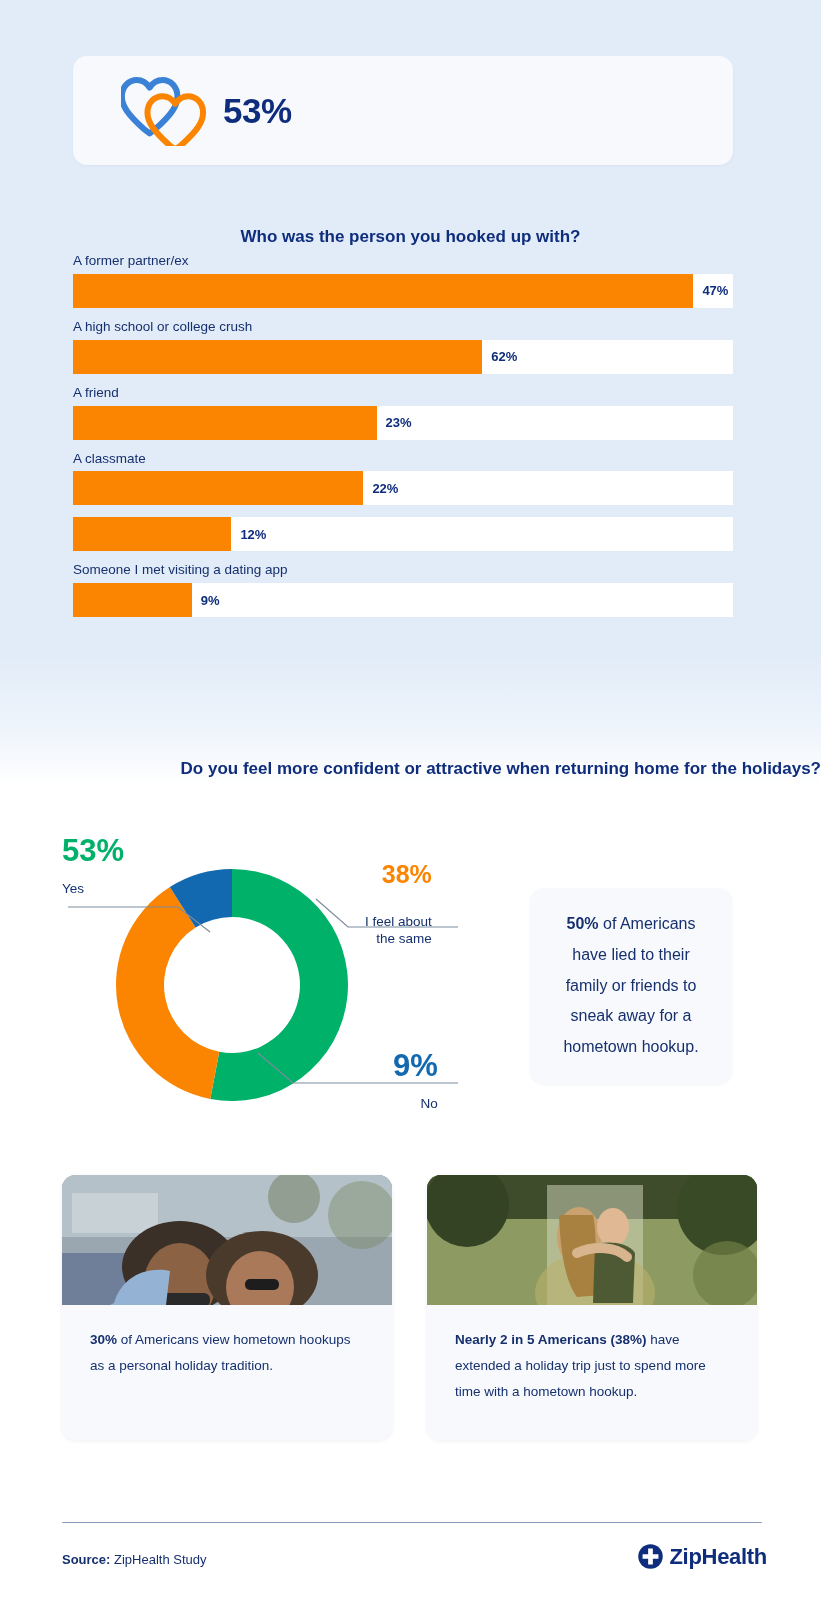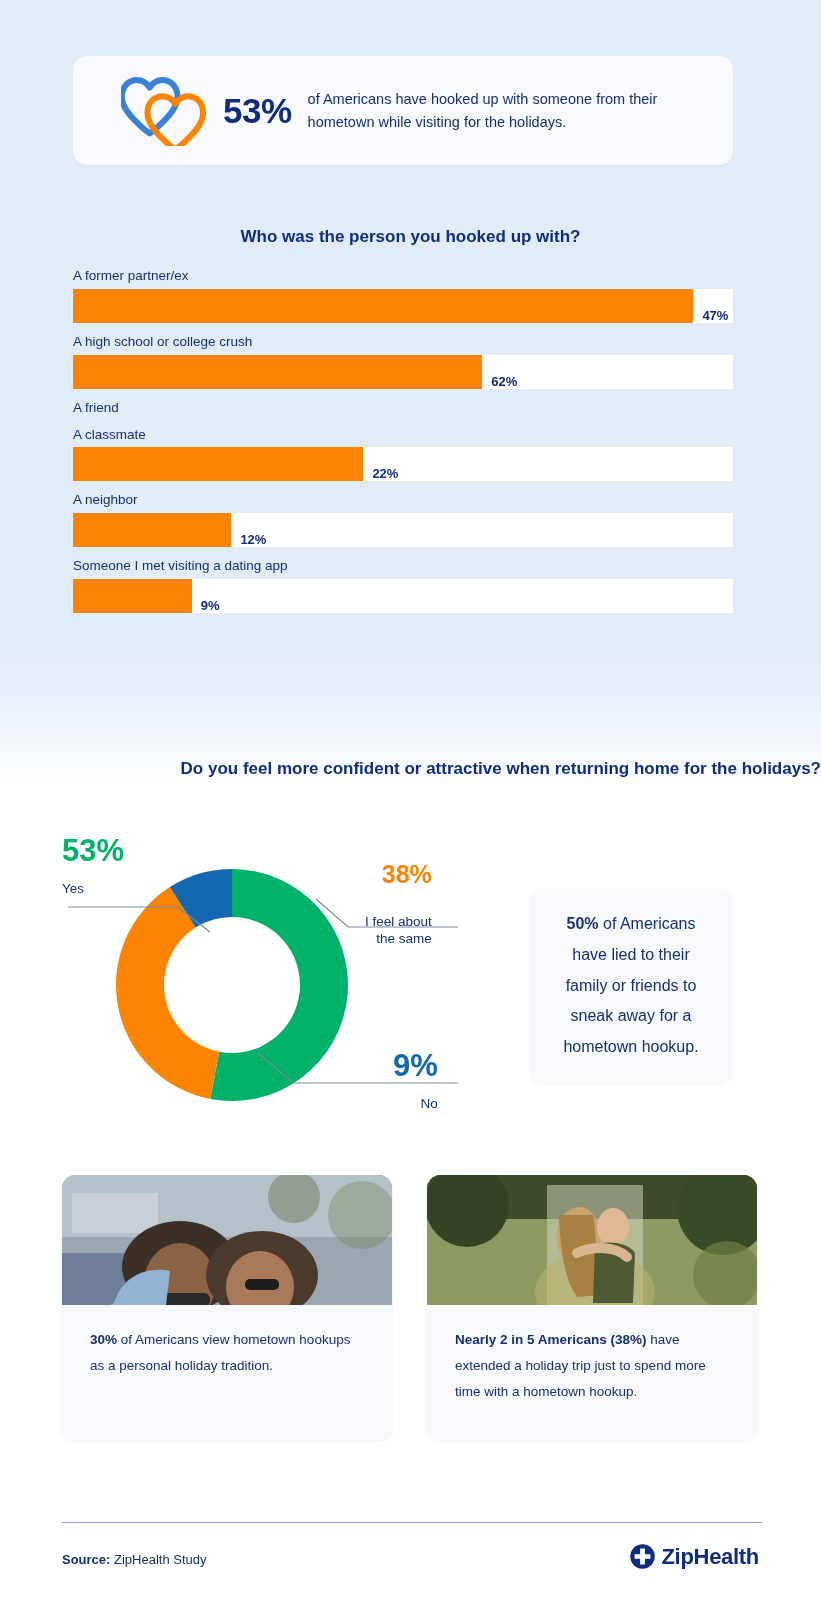--- a/index.html
+++ b/index.html
@@ -30,28 +30,28 @@
   }
   .hero-text {
     font-size:14.5px; color:#16306e; line-height:1.52; max-width:380px;
   }
 
   
   .bars-title {
     position:absolute; left:0; top:227px; width:821px; text-align:center;
     font-size:17px; font-weight:bold; color:#0f2d7d;
   }
-  .bars { position:absolute; left:73px; top:269px; width:660px; }
+  .bars { position:absolute; left:73px; top:254px; width:660px; }
   .bar-row { margin-bottom:12px; }
   .bar-label {
     font-size:13.5px; color:#16306e; margin-bottom:5px; line-height:1.1;
   }
   .bar-track {
     position:relative; width:660px; height:34px; background:#ffffff;
-    display:flex; align-items:flex-end;
+    display:flex; align-items:center;
   }
   .bar-fill { height:34px; background:#fb8500; flex:0 0 auto; }
   .bar-value {
     font-size:13px; font-weight:bold; color:#0f2d7d; padding-left:9px;
     white-space:nowrap;
   }
 
   
   .donut-title {
     position:absolute; left:0; top:757px; width:821px; text-align:right;
@@ -114,69 +114,71 @@
   .divider {
     position:absolute; left:62px; top:1522px; width:700px; height:1px;
     background:#2b4a8b; opacity:0.55;
   }
   .source {
     position:absolute; left:62px; top:1552px;
     font-size:13px; color:#16306e;
   }
   .source b { font-weight:bold; }
   .brand {
-    position:absolute; right:62px; top:1543px;
+    position:absolute; right:54px; top:1543px;
     display:flex; align-items:center; gap:5px;
   }
   .brand-word {
     font-size:22px; font-weight:bold; color:#0f2d7d; letter-spacing:-0.3px;
   }
 </style>
 </head>
 <body>
 
 <div class="page">
 
   <div class="hero">
     <svg class="hero-hearts" viewBox="0 0 100 82">
       <path d="M32 76 C 12 58, 3 46, 3 33 C 3 20, 12 11, 23 11 C 30 11, 36 15, 40 21 C 44 15, 50 11, 57 11 C 68 11, 77 20, 77 33 C 77 46, 68 58, 48 76 L 40 82 Z" fill="none" stroke="#3B82D6" stroke-width="8" stroke-linejoin="round" transform="translate(-2,-5) scale(0.88)"></path>
       <path d="M32 76 C 12 58, 3 46, 3 33 C 3 20, 12 11, 23 11 C 30 11, 36 15, 40 21 C 44 15, 50 11, 57 11 C 68 11, 77 20, 77 33 C 77 46, 68 58, 48 76 L 40 82 Z" fill="none" stroke="#FB8500" stroke-width="8" stroke-linejoin="round" transform="translate(28,14) scale(0.88)"></path>
     </svg>
     <div class="hero-pct">53%</div>
-    <div class="hero-text">of Americans have hooked up with someone from their hometown while visiting for the holidays.</div>
   </div>
 
   <div class="bars-title">Who was the person you hooked up with?</div>
   <div class="bars" id="bars">
       <div class="bar-row">
         <div class="bar-label">A former partner/ex</div>
         <div class="bar-track">
           <div class="bar-fill" style="width: 620.4px; background: rgb(251, 133, 0);"></div>
           <div class="bar-value">47%</div>
         </div>
       </div>
       <div class="bar-row">
         <div class="bar-label">A high school or college crush</div>
         <div class="bar-track">
           <div class="bar-fill" style="width: 409.2px; background: rgb(251, 133, 0);"></div>
           <div class="bar-value">62%</div>
         </div>
       </div>
       <div class="bar-row">
         <div class="bar-label">A friend</div>
+        <div class="bar-track">
+          <div class="bar-fill" style="width: 303.6px; background: rgb(251, 133, 0);"></div>
+          <div class="bar-value">23%</div>
+        </div>
       </div>
       <div class="bar-row">
         <div class="bar-label">A classmate</div>
         <div class="bar-track">
           <div class="bar-fill" style="width: 290.4px; background: rgb(251, 133, 0);"></div>
           <div class="bar-value">22%</div>
         </div>
       </div>
       <div class="bar-row">
-        <div class="bar-label">A neighbor</div>
         <div class="bar-track">
           <div class="bar-fill" style="width: 158.4px; background: rgb(251, 133, 0);"></div>
           <div class="bar-value">12%</div>
         </div>
       </div>
       <div class="bar-row">
         <div class="bar-label">Someone I met visiting a dating app</div>
         <div class="bar-track">
           <div class="bar-fill" style="width: 118.8px; background: rgb(251, 133, 0);"></div>
           <div class="bar-value">9%</div>

